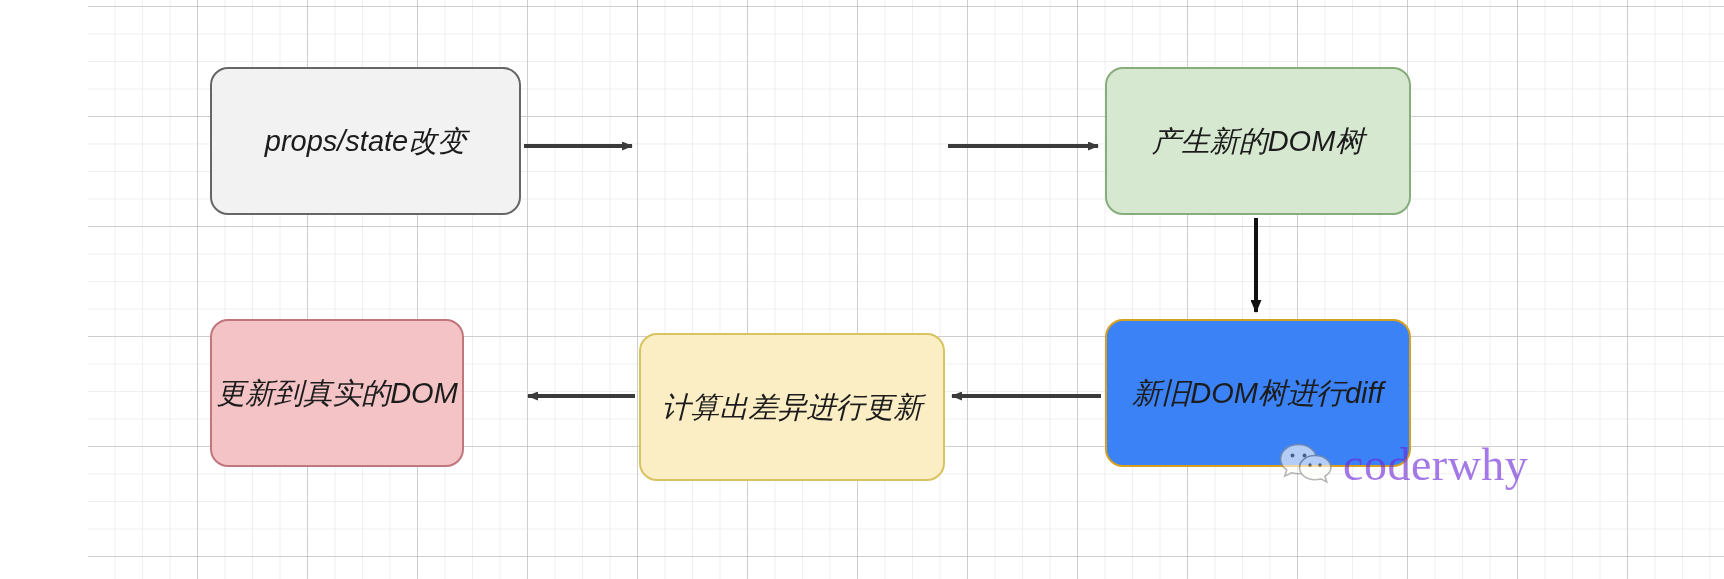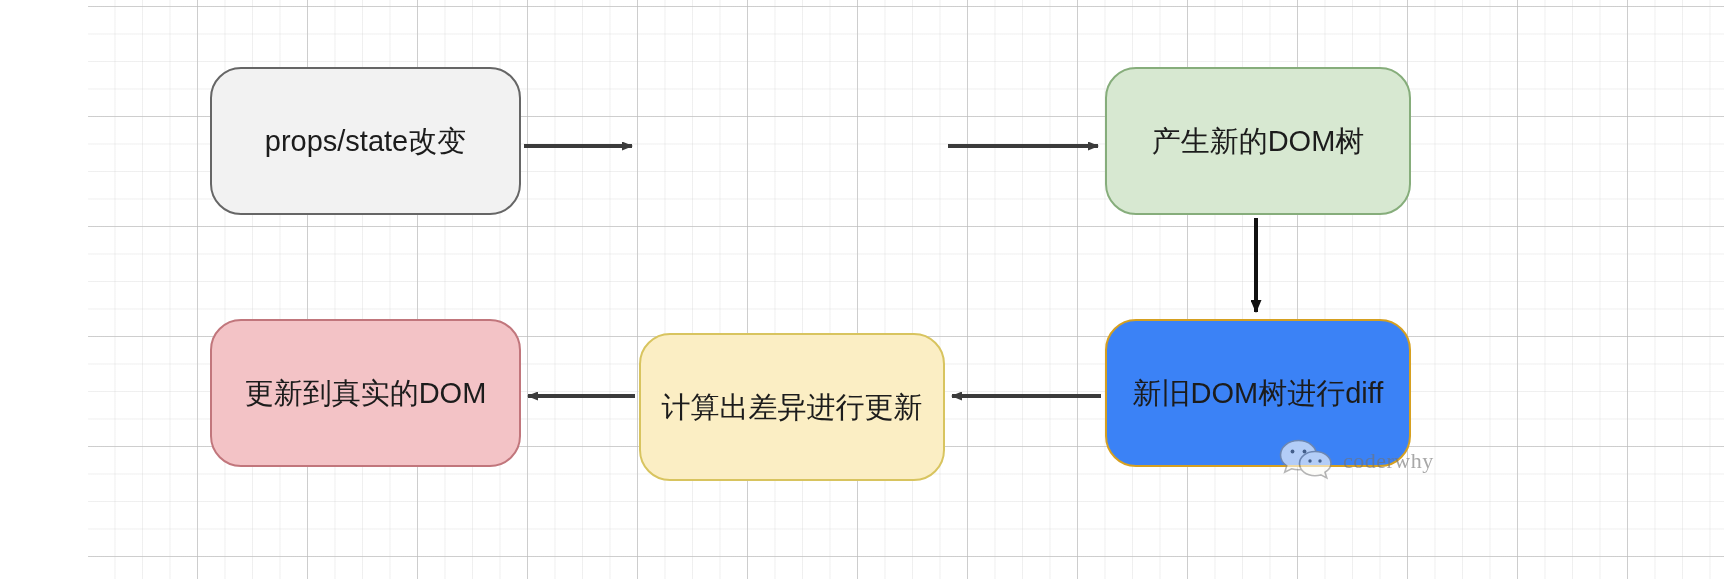--- a/index.html
+++ b/index.html
@@ -46,45 +46,46 @@
     height: 579px;
     pointer-events: none;
   }
   
   .node {
     position: absolute;
     box-sizing: border-box;
     display: flex;
     align-items: center;
     justify-content: center;
-    border-radius: 31px;
+    border-radius: 18px;
     border-style: solid;
     border-width: 2px;
     text-align: center;
     line-height: 1.2;
     white-space: nowrap;
+    font-style: italic;
   }
   .node .node-label {
     font-size: 29px;
     color: #1c1c1c;
     letter-spacing: 0px;
   }
   
   #watermark {
     position: absolute;
     left: 1278px;
     top: 438px;
     display: flex;
     align-items: center;
     gap: 9px;
     opacity: 0.62;
   }
   #watermark .wm-text {
-    font-size: 22px;
-    color: #737373;
+    font-size: 46px;
+    color: #6d28d9;
     font-family: "Liberation Serif", "DejaVu Serif", serif;
     letter-spacing: 0.5px;
   }
   .wechat-icon {
     display: block;
   }
 </style>
 </head>
 <body>
 
@@ -123,21 +124,21 @@
   </div>
 
   <div class="node" style="left:1105px; top:319px; width:306px; height:148px; background:#3b82f6; border-color:#d6a020;">
     <span class="node-label">新旧DOM树进行diff</span>
   </div>
 
   <div class="node" style="left:639px; top:333px; width:306px; height:148px; background:#fbeec4; border-color:#d8c45f;">
     <span class="node-label">计算出差异进行更新</span>
   </div>
 
-  <div class="node" style="left:210px; top:319px; width:311px; height:148px; background:#f3c3c6; border-color:#c1767c;">
+  <div class="node" style="left:210px; top:319px; width:254px; height:148px; background:#f3c3c6; border-color:#c1767c;">
     <span class="node-label">更新到真实的DOM</span>
   </div>
 
   <div id="watermark">
     <span>
       <svg class="wechat-icon" width="56" height="46" viewBox="0 0 56 46" xmlns="http://www.w3.org/2000/svg">
 
         <path d="M20.5 2.5 C10 2.5 2.5 9.2 2.5 17 C2.5 21.4 4.9 25.3 8.7 27.9 L6.7 34.2 L13.6 30.8 C15.8 31.4 18.1 31.7 20.5 31.7 C31 31.7 38.5 25 38.5 17 C38.5 9.2 31 2.5 20.5 2.5 Z" fill="#fdfcf8" stroke="#8a8a8a" stroke-width="1.6"></path>
         <circle cx="14.5" cy="13.5" r="1.9" fill="#4a4a4a"></circle>
         <circle cx="26.5" cy="13.5" r="1.9" fill="#4a4a4a"></circle>

